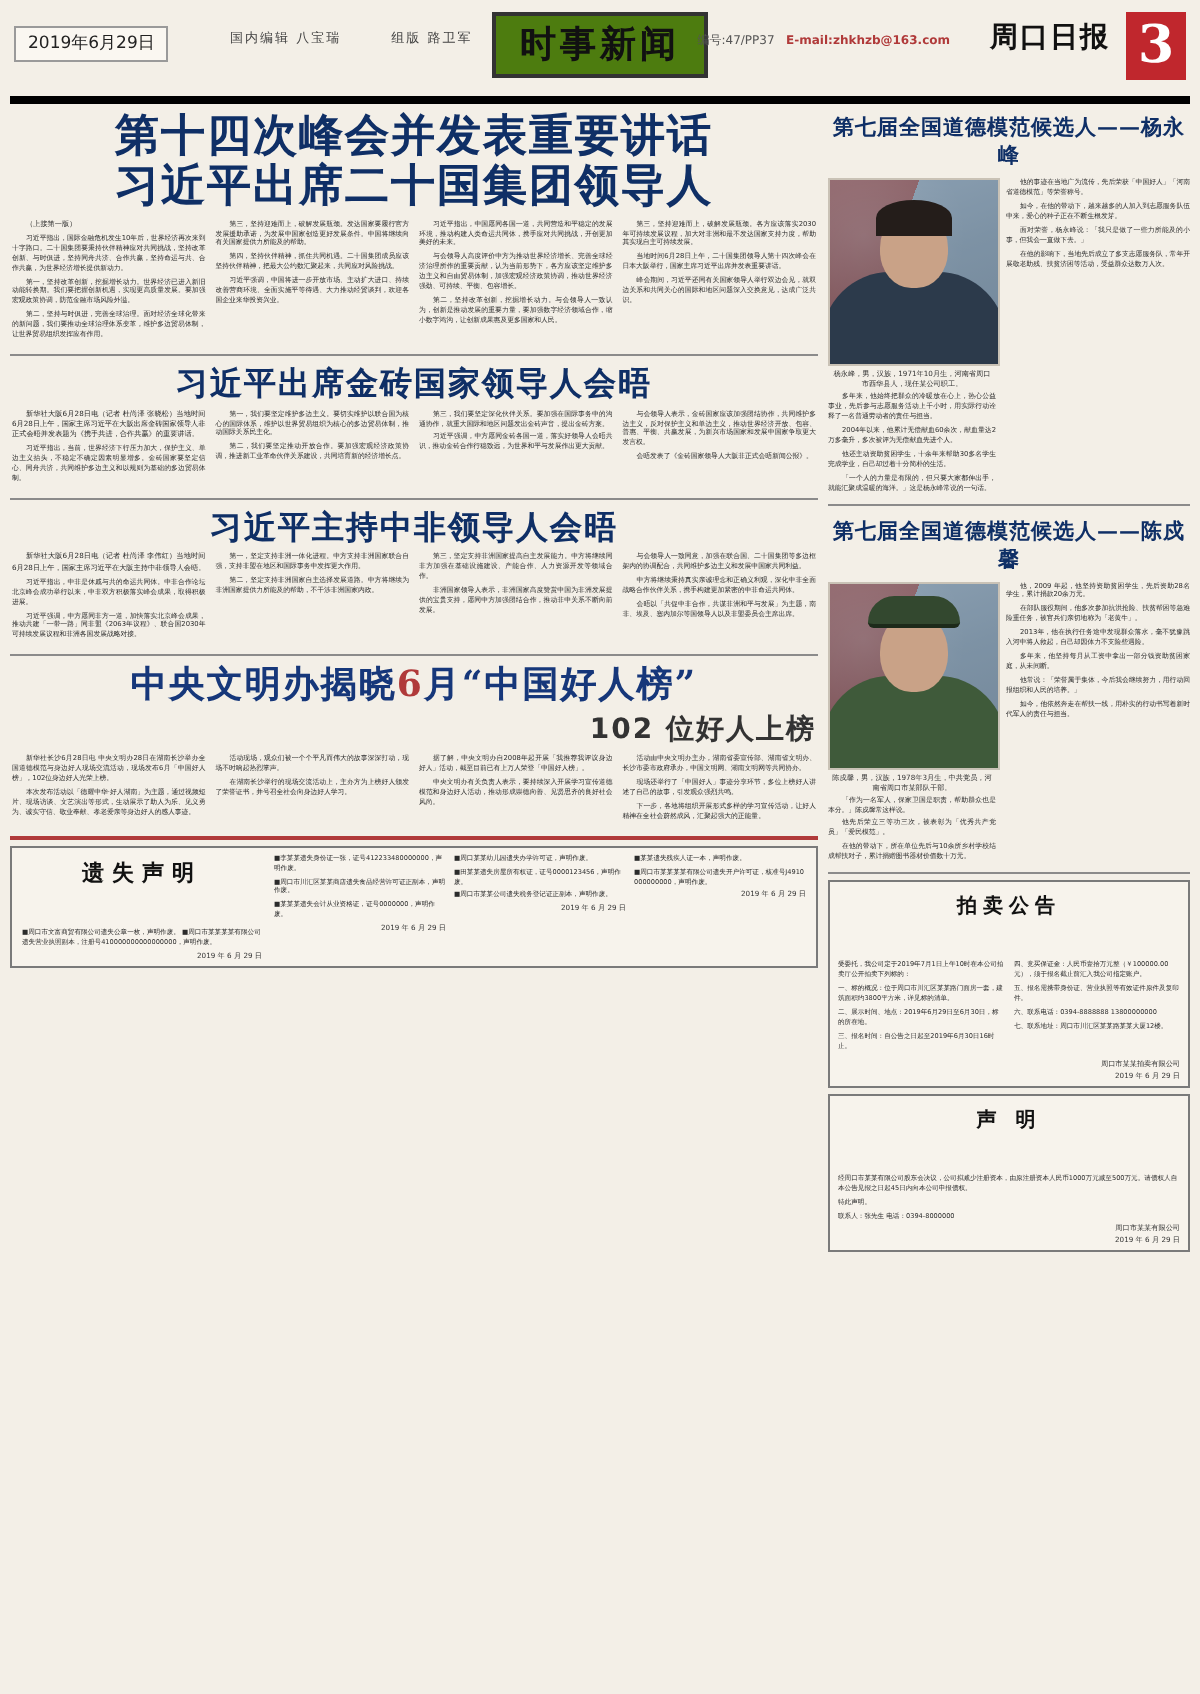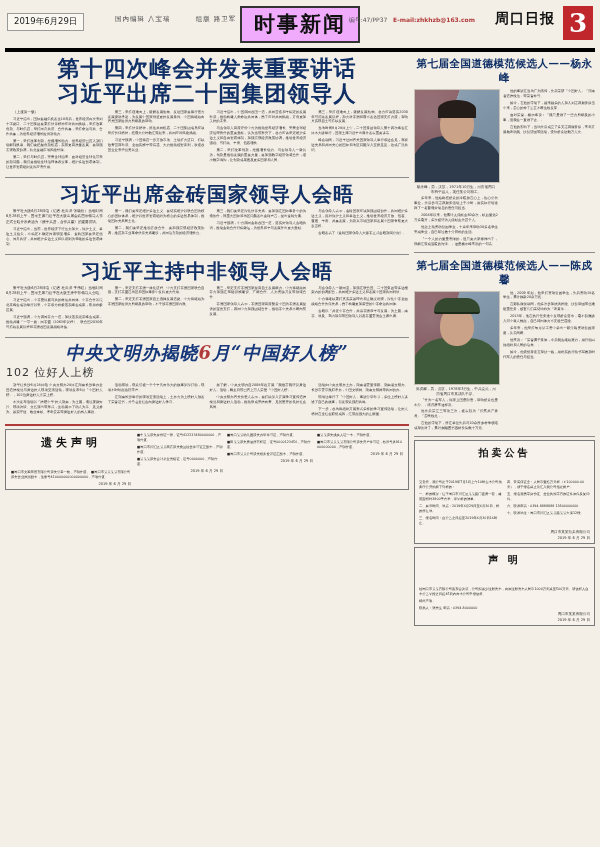--- a/index.html
+++ b/index.html
@@ -30,25 +30,25 @@
     padding:2px 6px;background:#faf7f1;
   }
   .mast-meta{
     position:absolute;left:110px;top:11px;
     font-size:6.5px;color:#444;letter-spacing:1px;
   }
   .mast-meta span{margin-right:22px;text-align:right;}
   .mast-title{
     position:absolute;left:50%;transform:translateX(-50%);top:2px;
     font-family:"DejaVu Serif","Liberation Serif",serif;
-    font-weight:bold;font-size:21px;letter-spacing:2px;
+    font-weight:bold;font-size:18px;letter-spacing:2px;
     color:#111;
     border:2px solid #333;
     padding:2px 12px 3px 12px;
-    background:#f0abfc;
+    background:#4d7c0f;
   }
   .mast-email{
     position:absolute;right:120px;top:12px;
     font-size:6px;color:#555;
   }
   .mast-email b{color:#b03a3a;}
   .mast-brand{
     position:absolute;right:40px;top:6px;
     font-family:"DejaVu Serif","Liberation Serif",serif;
     font-size:14px;font-weight:bold;color:#111;letter-spacing:1px;
@@ -69,24 +69,24 @@
   .rule{border-top:1px solid #8b8b8b;height:0;}
   .rule-thick{border-top:2px solid #b03a3a;height:0;}
 
   
   .hl{
     font-family:"DejaVu Serif","Liberation Serif",serif;
     font-weight:bold;text-align:center;color:#0f2f66;
     line-height:1.15;
   }
   .hl-xl{font-size:22px;letter-spacing:1px;}
-  .hl-lg{font-size:20px;letter-spacing:1px;}
+  .hl-lg{font-size:16px;letter-spacing:1px;}
   .hl-md{font-size:18px;letter-spacing:1px;}
-  .hl-blue{color:#16377a;font-style:italic;}
-  .hl-sub{font-size:11px;font-weight:normal;color:#333;text-align:left;margin-top:2px;letter-spacing:1px;}
+  .hl-blue{color:#16377a;}
+  .hl-sub{font-size:14px;font-weight:bold;color:#333;text-align:right;margin-top:2px;letter-spacing:1px;}
 
   
   .cols{display:flex;gap:5px;}
   .col{flex:1;}
   .txt{
     font-size:3.4px;line-height:1.45;
     text-align:justify;color:#2b2b2b;
     word-break:break-all;
     font-family:"DejaVu Sans","Liberation Sans",sans-serif;
   }

